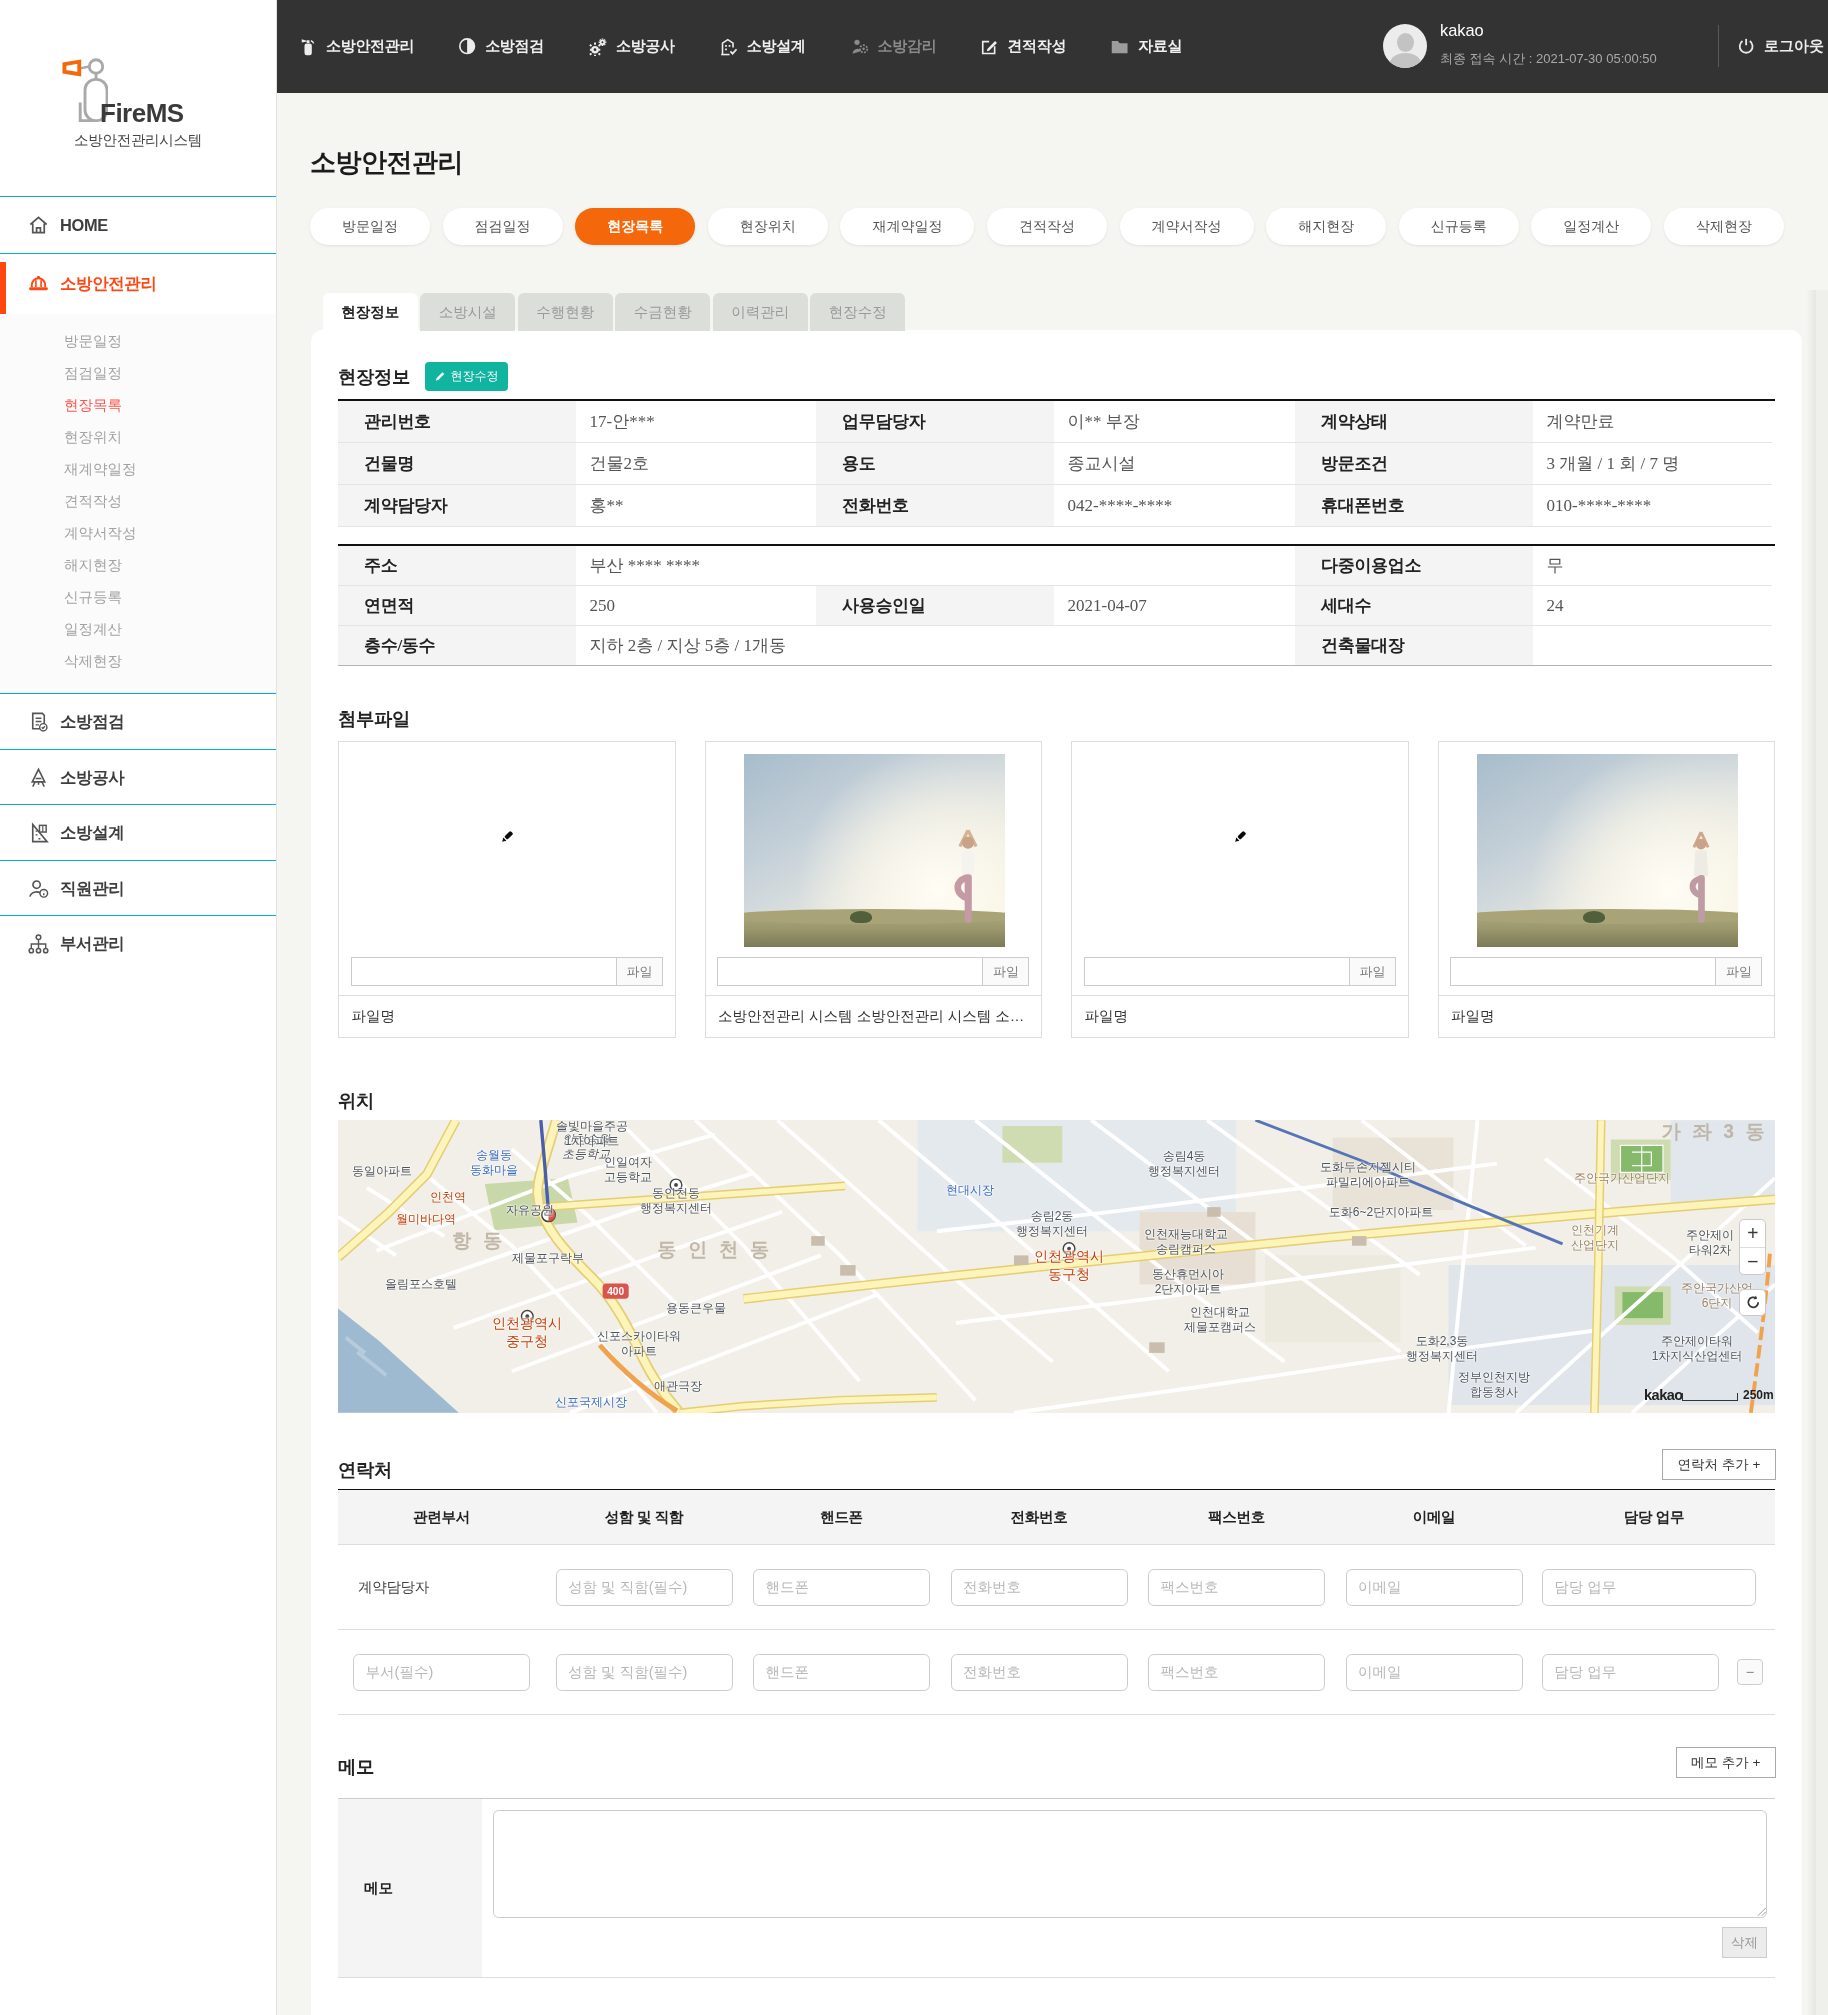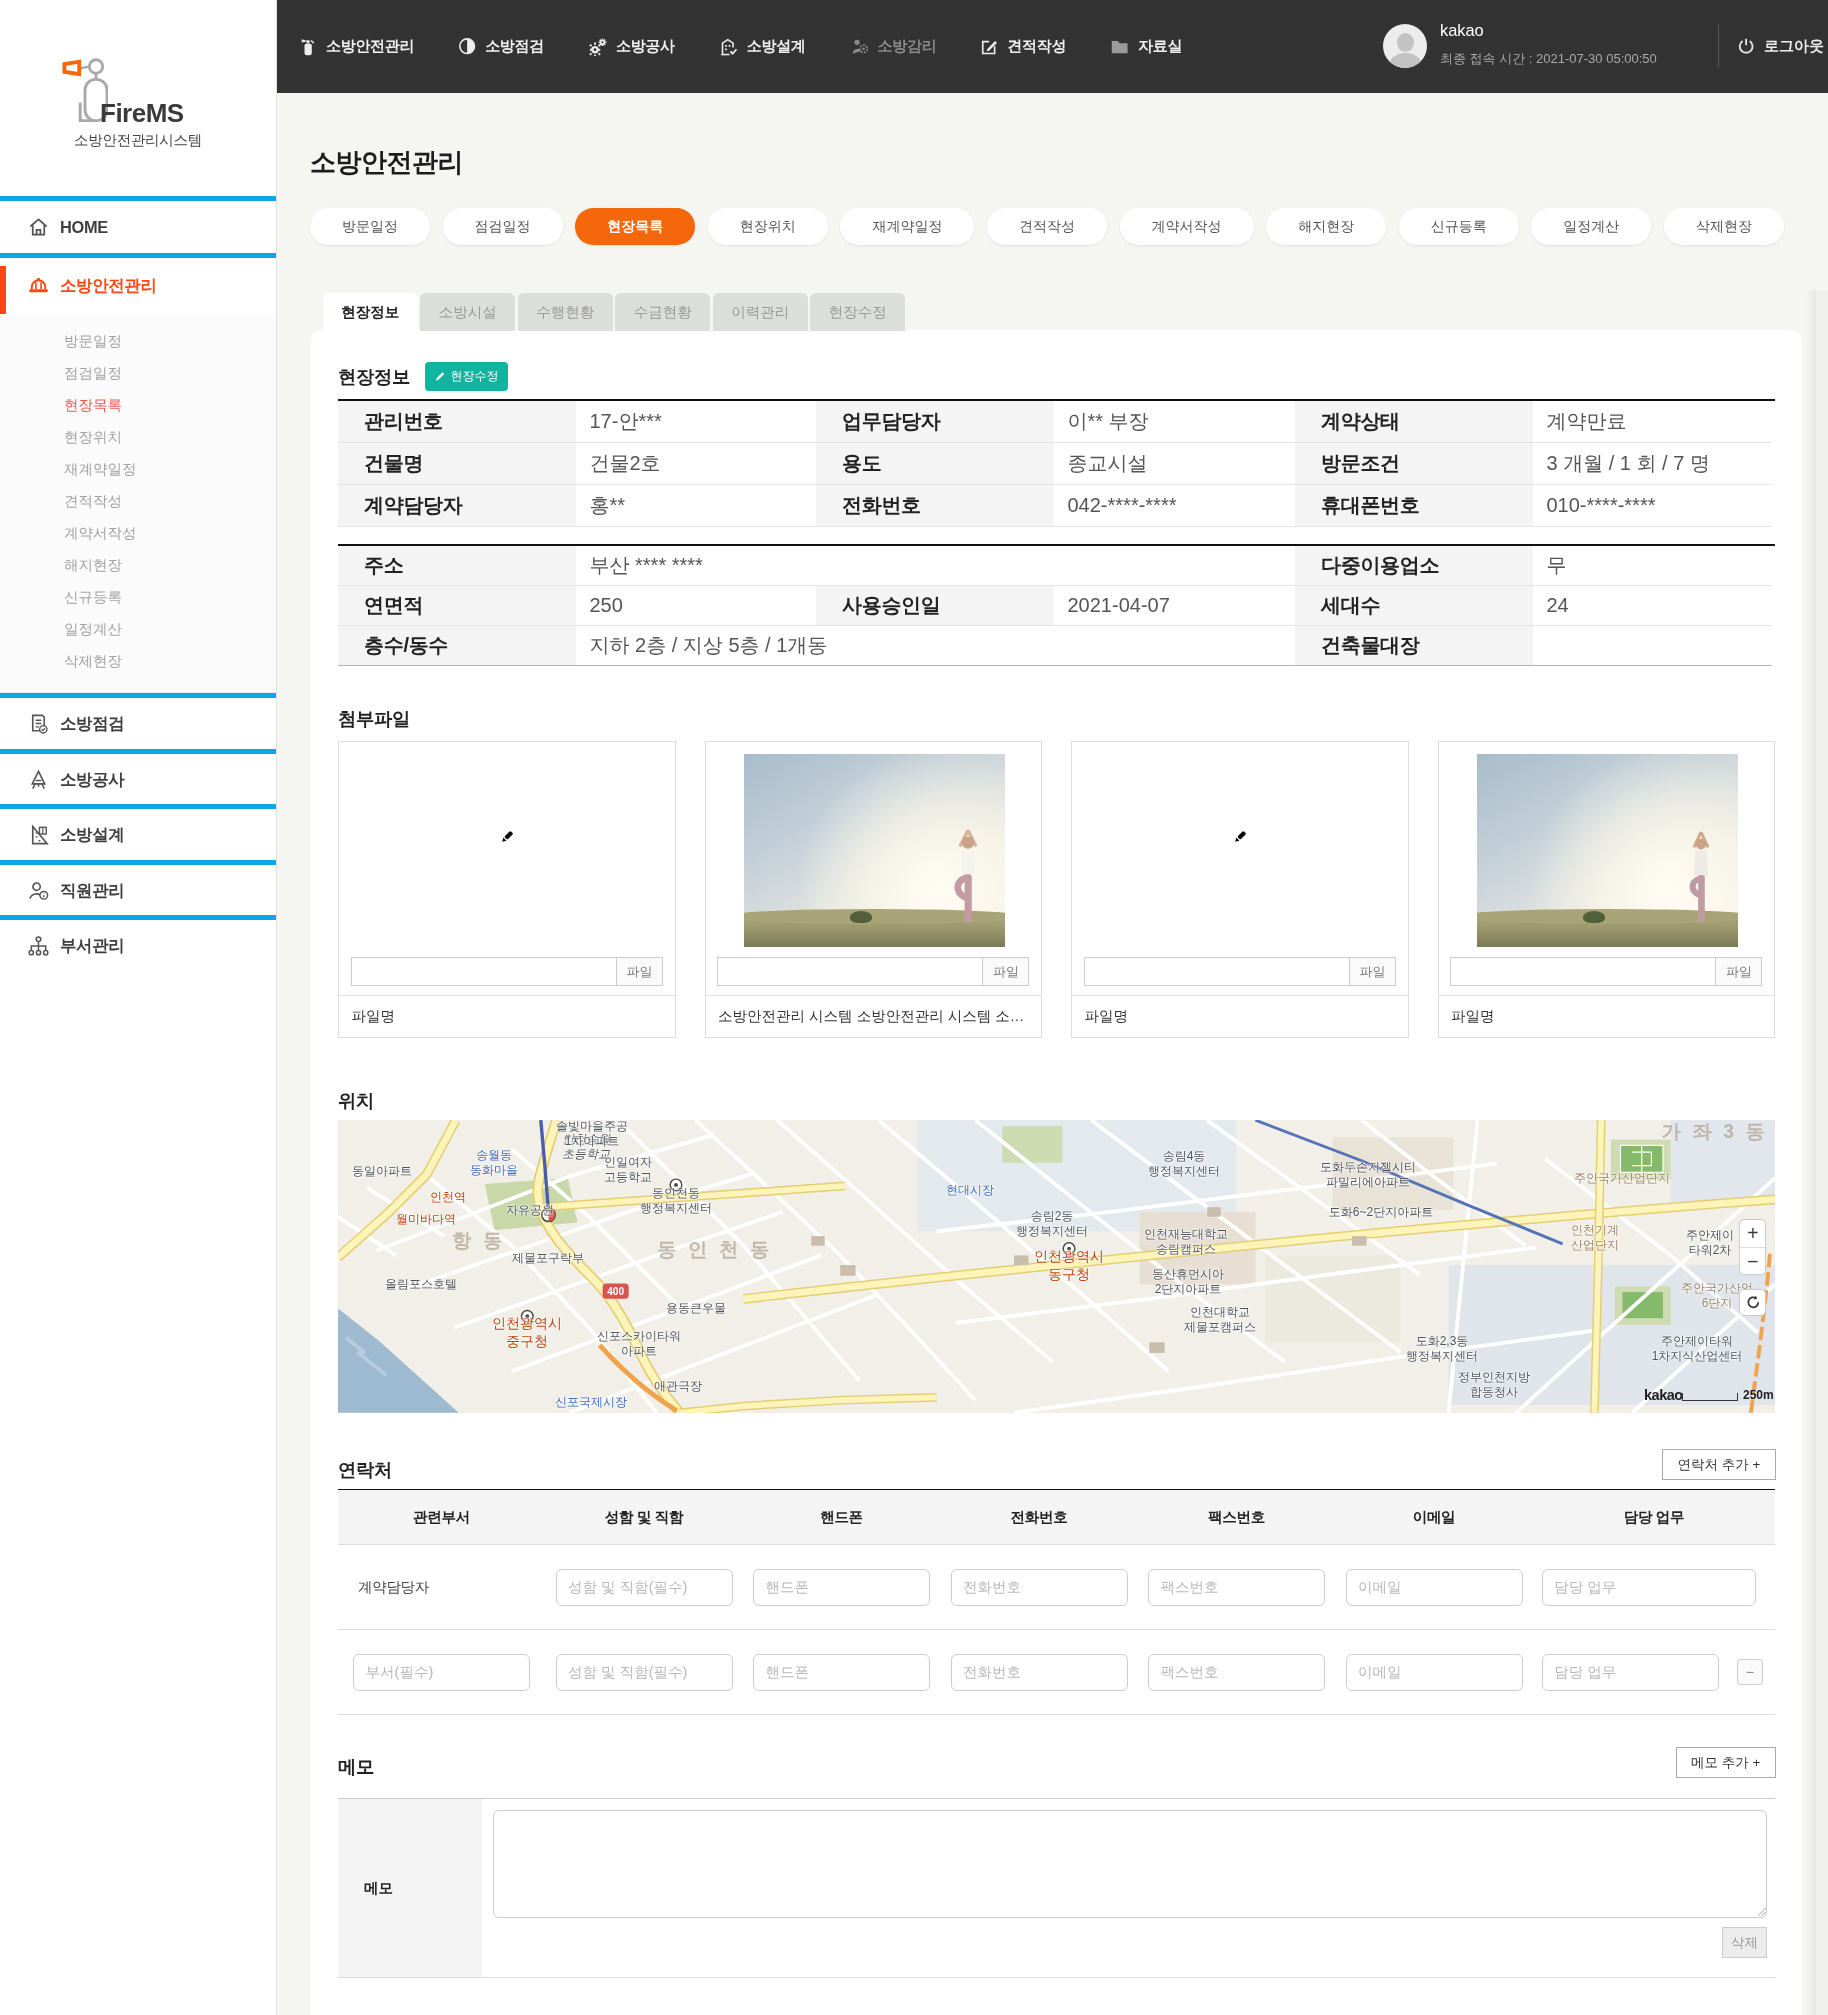--- a/index.html
+++ b/index.html
@@ -5,21 +5,21 @@
 * { margin:0; padding:0; box-sizing:border-box; }
 html,body { width:1829px; height:2015px; }
 body { position:relative; background:#f5f6f1; font-family:"Liberation Sans", sans-serif; overflow:hidden; color:#333; }
 
 
 #sidebar { position:absolute; left:0; top:0; width:277px; height:2015px; background:#fff; border-right:1px solid #e2e3de; z-index:5; }
 #logo { position:absolute; top:0; left:0; width:100%; height:196px; }
 #logo svg { position:absolute; left:62px; top:55px; }
 #logo .brand { position:absolute; left:100px; top:98px; font-size:26px; font-weight:bold; color:#3a3a3a; letter-spacing:-0.5px; }
 #logo .brand-sub { position:absolute; left:0; top:131px; width:100%; text-align:center; font-size:14.5px; color:#464646; letter-spacing:-0.3px; }
-.srow { position:absolute; left:0; width:100%; border-top:5px solid #0ea5e9; background:#fff; }
+.srow { position:absolute; left:0; width:100%; border-top:1px solid #0ea5e9; background:#fff; }
 .srow .sicon { position:absolute; left:27px; top:50%; transform:translateY(-50%); width:23px; height:23px; }
 .srow .slabel { position:absolute; left:60px; top:50%; transform:translateY(-50%); font-size:16.4px; font-weight:bold; color:#3e3e3e; letter-spacing:-0.3px; }
 #side-home { top:196px; height:57px; }
 #side-fire { top:253px; height:61px; }
 #side-fire .slabel { color:#ff4713; }
 #side-fire .bar { position:absolute; left:0; top:7.7px; bottom:0; width:5.8px; background:#ff470f; }
 #submenu { position:absolute; left:0; top:314px; width:100%; height:379px; background:#fbfbfc; border-bottom:1px solid #ececec; padding-top:10.6px; }
 .subitem { height:32px; line-height:32px; padding-left:64px; font-size:14.5px; color:#a3a3a3; cursor:pointer; }
 .subitem.active { color:#ff544c; }
 .mainitem { height:56px; }
@@ -52,21 +52,21 @@
 .tab.active { background:#fff; color:#222; font-weight:bold; }
 
 
 #panel { position:absolute; left:311px; top:330px; width:1491px; height:1685px; background:#fff; border-radius:11.6px 11.6px 0 0; }
 .sec-title { font-size:18.3px; font-weight:bold; color:#222; letter-spacing:-0.3px; }
 #info-head { position:absolute; left:27px; top:32px; display:flex; align-items:center; gap:15.4px; }
 #edit-badge { display:flex; align-items:center; gap:4.8px; background:#11b49f; color:#fff; font-size:12px; padding:5.8px 9.7px; border-radius:3.9px; cursor:pointer; }
 .itable { position:absolute; left:27px; width:1437px; border-top:2.9px solid #111; display:grid; grid-template-columns:238px 240px 238px 241px 238px 239px; }
 #table1 { top:69px; grid-auto-rows:42px; }
 #table2 { top:214px; grid-auto-rows:40px; }
-.cell { display:flex; align-items:center; border-bottom:1px solid #e4e4e4; font-size:20px; overflow:hidden; white-space:nowrap; }
+.cell { display:flex; align-items:center; border-bottom:1px solid #e4e4e4; font-size:17px; overflow:hidden; white-space:nowrap;font-family:Liberation Serif, serif; }
 .cell.lbl { background:#f4f4f4; padding-left:26px; color:#222; font-weight:bold; letter-spacing:-0.3px; }
 .cell.val { padding-left:13.5px; color:#555; }
 .cell.sp3 { grid-column:span 3; }
 .cell.last { border-bottom:1px solid #b3b3b3; }
 
 
 #attach-title { position:absolute; left:27px; top:376px; }
 #cards { position:absolute; left:27px; top:411px; width:1437px; display:grid; grid-template-columns:repeat(4,minmax(0,1fr)); gap:29px; }
 .amain { position:relative; height:255px; border:1px solid #ddd; background:#fff; }
 .aname { height:43px; border:1px solid #ddd; margin-top:-1px; display:flex; align-items:center; padding:0 12.6px; font-size:14.5px; color:#333; white-space:nowrap; overflow:hidden; text-overflow:ellipsis; }

